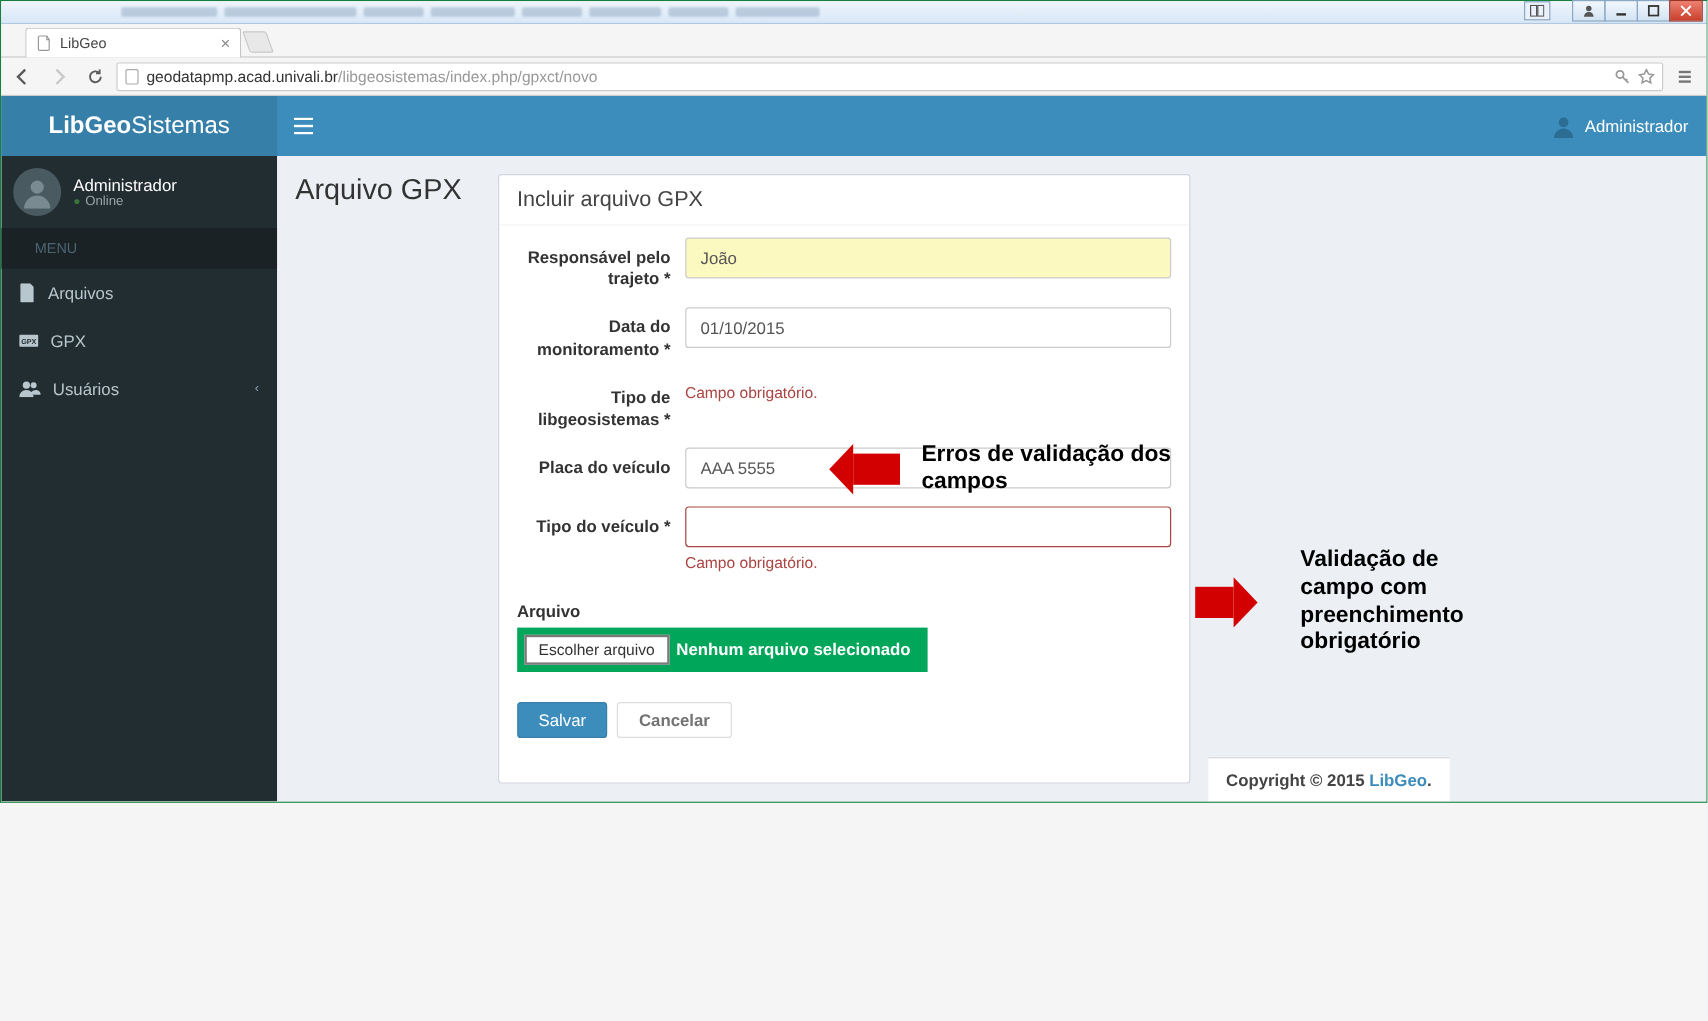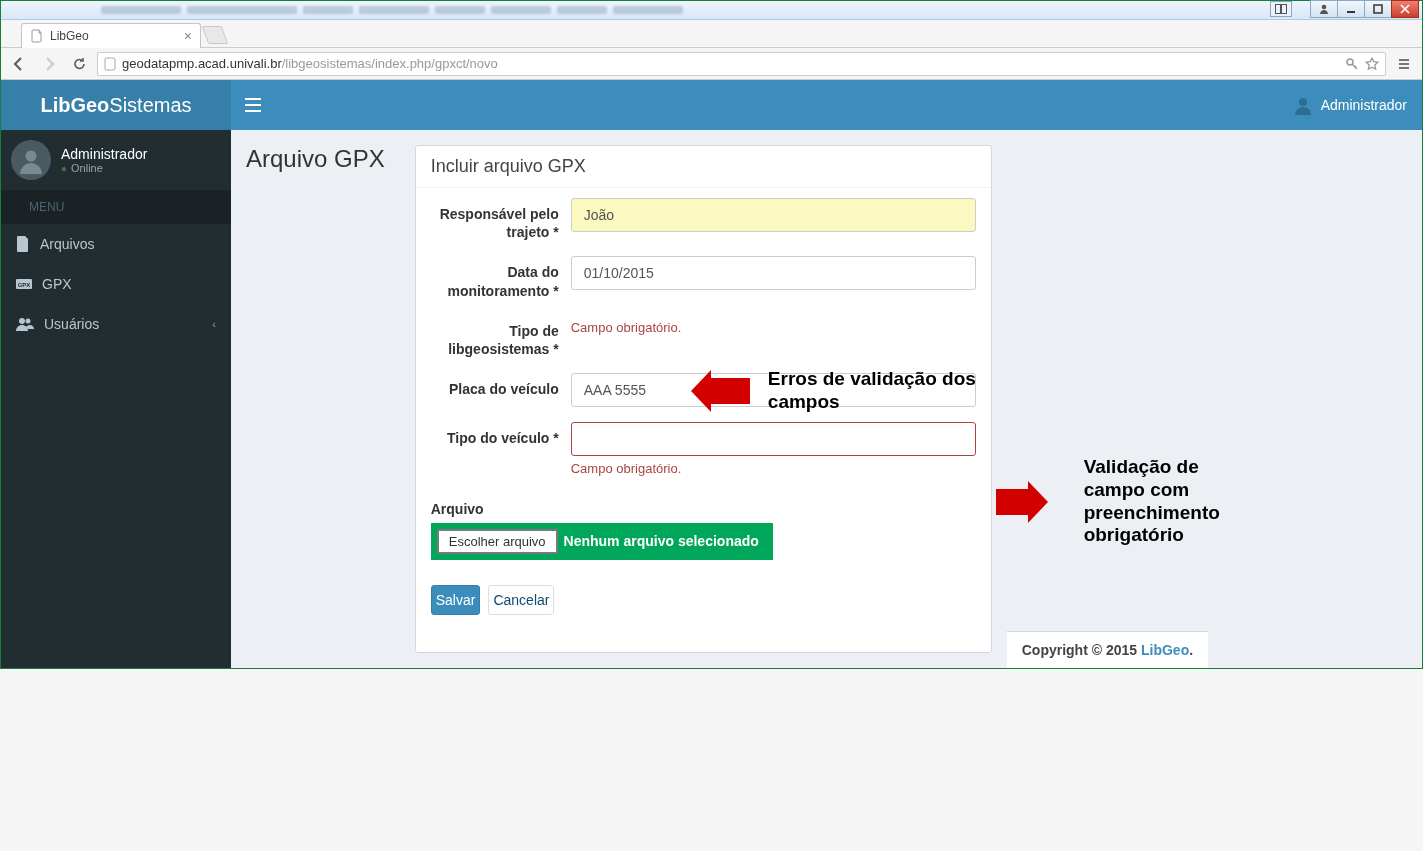--- a/index.html
+++ b/index.html
@@ -77,23 +77,23 @@
 .select-btn .caret { position:absolute; right:7px; top:14px; border:4px solid transparent; border-top-color:#666; }
 .help-error { color:#a94442; font-size:13px; margin-top:5px; }
 
 .file-section { margin-top:25px; }
 .file-section .file-label { font-weight:bold; font-size:14px; color:#333; margin-bottom:6px; display:block;}
 .file-btn-wrap { display:inline-flex; align-items:stretch; background:#00a65a; padding:6px; }
 .file-choose { background:#fff; border:2px solid #7a7a7a; padding:3px 10px; font-size:13px; color:#333; font-family:inherit;}
 .file-status { color:#fff; font-size:14px; padding:4px 8px 4px 6px; font-weight:bold; }
 
 .form-actions { margin-top:25px; display:flex; gap:8px; }
-.btn { padding:6px 4px; border-radius:3px; font-size:14px; border:1px solid transparent; cursor:pointer; }
+.btn { padding:6px 17px; border-radius:3px; font-size:14px; border:1px solid transparent; cursor:pointer; }
 .btn-primary { background:#3c8dbc; color:#fff; border-color:#367fa9; }
-.btn-default { background:#fff; color:#0c4a6e; border-color:#ddd; }
+.btn-default { background:#fff; color:#737373; border-color:#ddd;font-weight:bold; }
 
 .footer { background:#fff; border-top:1px solid #d2d6de; padding:10px 15px; font-size:14px; color:#444; margin-top:auto;}
 .footer a { color:#3c8dbc; text-decoration:none; }
 
 
 .arrow { position:absolute; display:flex; align-items:center; pointer-events:none;}
 .arrow-shape { width:50px; height:26px; background:#d30000; position:relative; }
 .arrow-shape::before { content:""; position:absolute; left:-20px; top:-8px; border:21px solid transparent; border-right:20px solid #d30000; border-left:none; }
 .arrow.right .arrow-shape::before { left:auto; right:-20px; border:21px solid transparent; border-left:20px solid #d30000; border-right:none; }
 .ann-text { font-weight:bold; font-size:19px; color:#000; margin-left:18px; line-height:1.2;}

